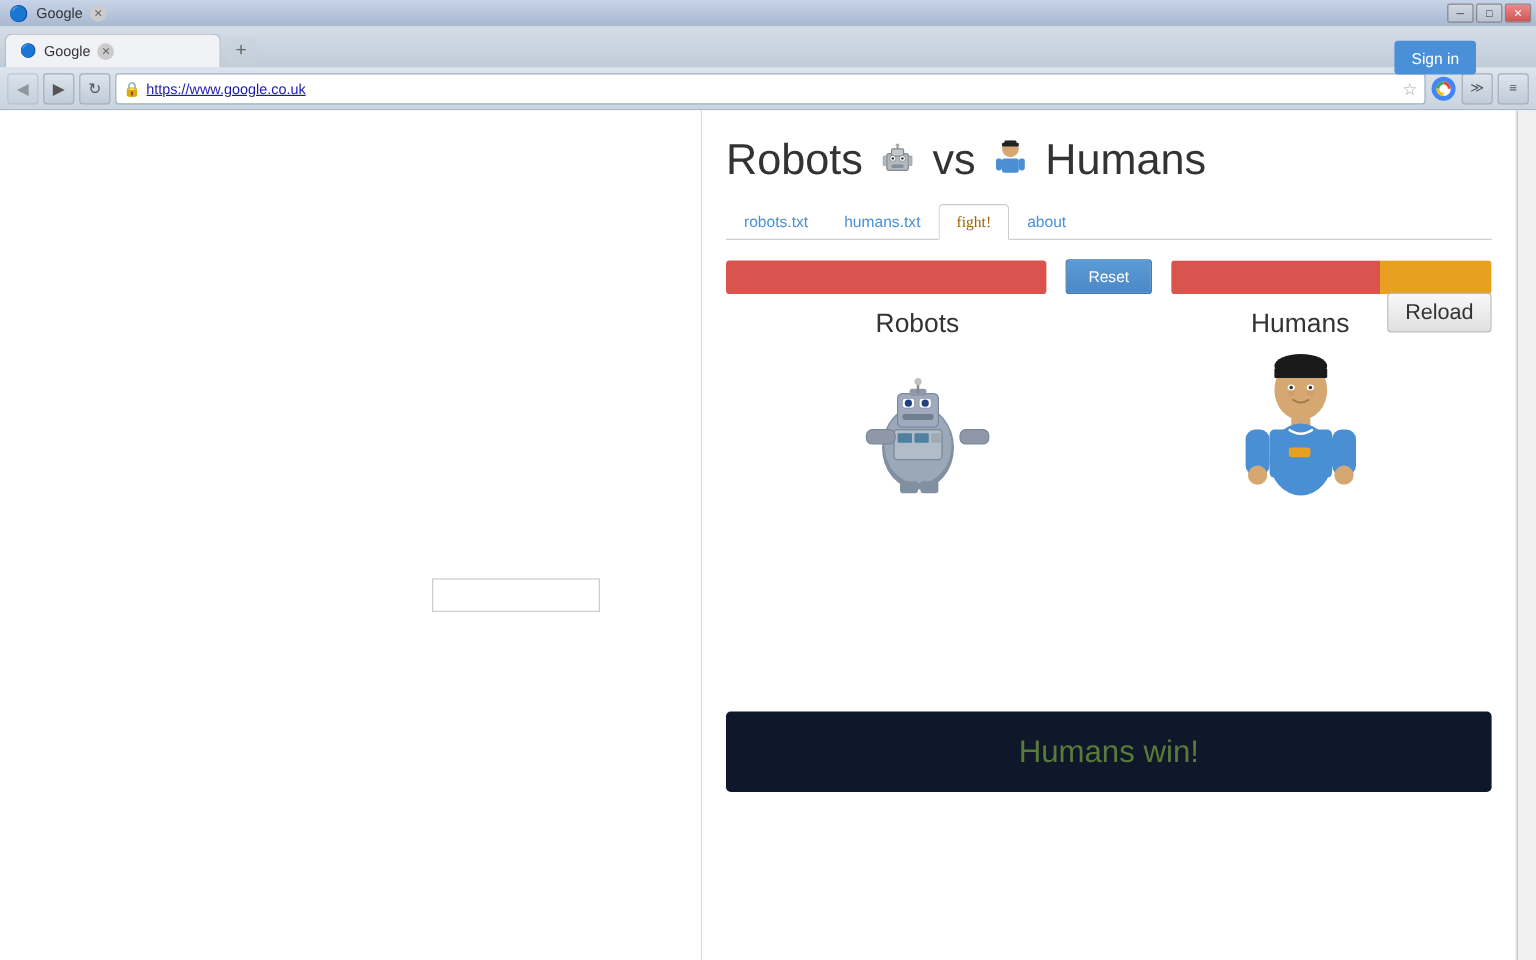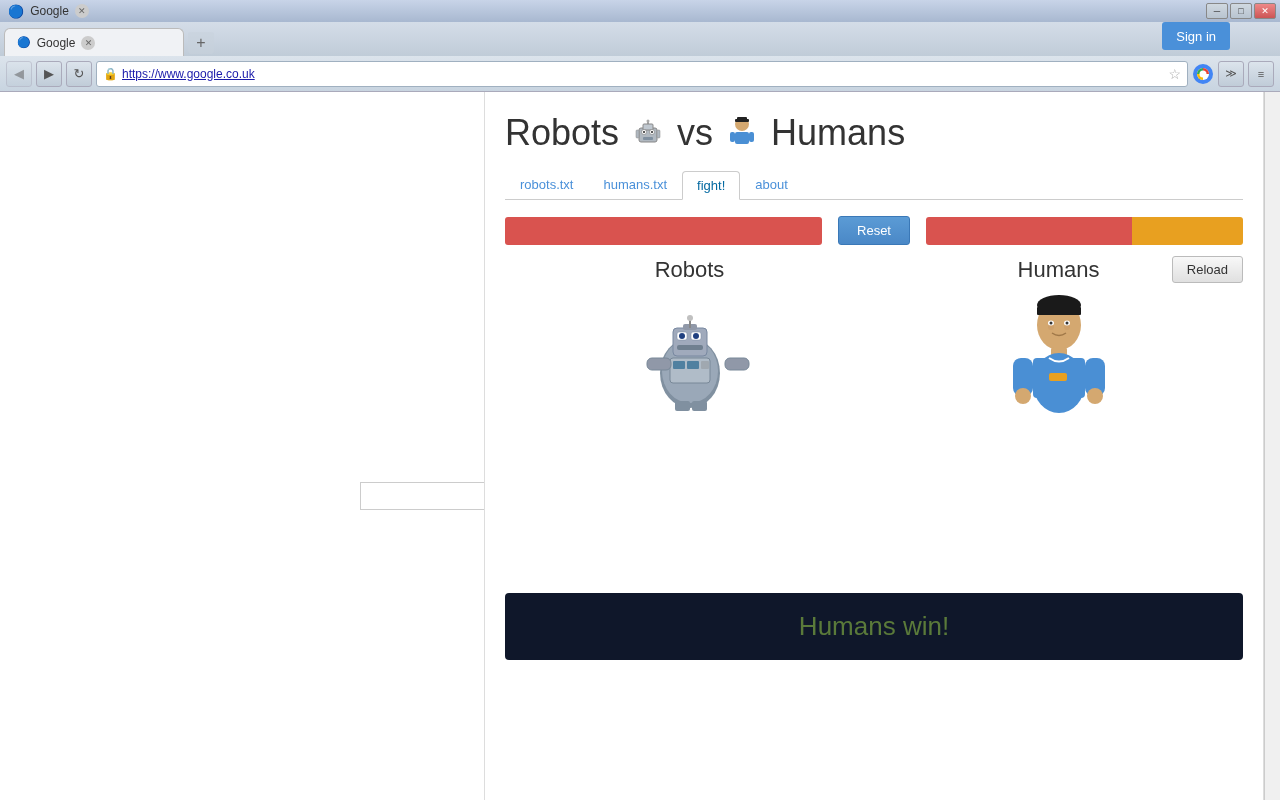--- a/index.html
+++ b/index.html
@@ -230,21 +230,21 @@
       left: 360px;
       top: 390px;
       width: 140px;
       height: 28px;
       border: 1px solid #ccc;
       background: white;
     }
 
     
     .app-panel {
-      width: 780px;
+      width: 680px;
       background: white;
       border-left: 1px solid #ddd;
       border-right: 1px solid #ddd;
       padding: 20px;
       position: relative;
     }
 
     .app-title {
       font-size: 36px;
       font-weight: normal;
@@ -271,34 +271,35 @@
       color: #4a90d9;
       cursor: pointer;
       border: 1px solid transparent;
       text-decoration: none;
     }
 
     .app-tab.active {
       background: white;
       border: 1px solid #ccc;
       border-bottom: 1px solid white;
-      color: #0369a1;
+      color: #a16207;
       border-radius: 4px 4px 0 0;
       margin-bottom: -1px;
+      font-family: Liberation Serif, serif;
     }
 
     .reload-btn {
       position: absolute;
       right: 20px;
-      top: 164px;
+      top: 152px;
       padding: 5px 14px;
       background: linear-gradient(to bottom, #f8f8f8, #e0e0e0);
       border: 1px solid #bbb;
       border-radius: 3px;
-      font-size: 13px;
+      font-size: 18px;
       color: #333;
       cursor: pointer;
     }
 
     
     .score-row {
       display: flex;
       align-items: center;
       gap: 16px;
       margin-bottom: 12px;
@@ -403,21 +404,21 @@
   </div>
 
   <div class="tab-bar">
     <div class="browser-tab active">
       <span style="font-size:11px;">🔵</span>
       <span style="font-size:12px;">Google</span>
       <div class="tab-close">✕</div>
     </div>
     <div class="new-tab-btn" style="font-size:16px;color:#666;">+</div>
 
-    <div style="position:absolute;right:50px;top:0;">
+    <div style="position:absolute;right:50px;top:12px;">
       <button class="sign-in-btn">Sign in</button>
     </div>
   </div>
 
   <div class="nav-bar">
     <div class="nav-btn disabled">◀</div>
     <div class="nav-btn">▶</div>
     <div class="nav-btn">↻</div>
     <div class="address-bar-container">
       <span class="ssl-icon">🔒</span>

